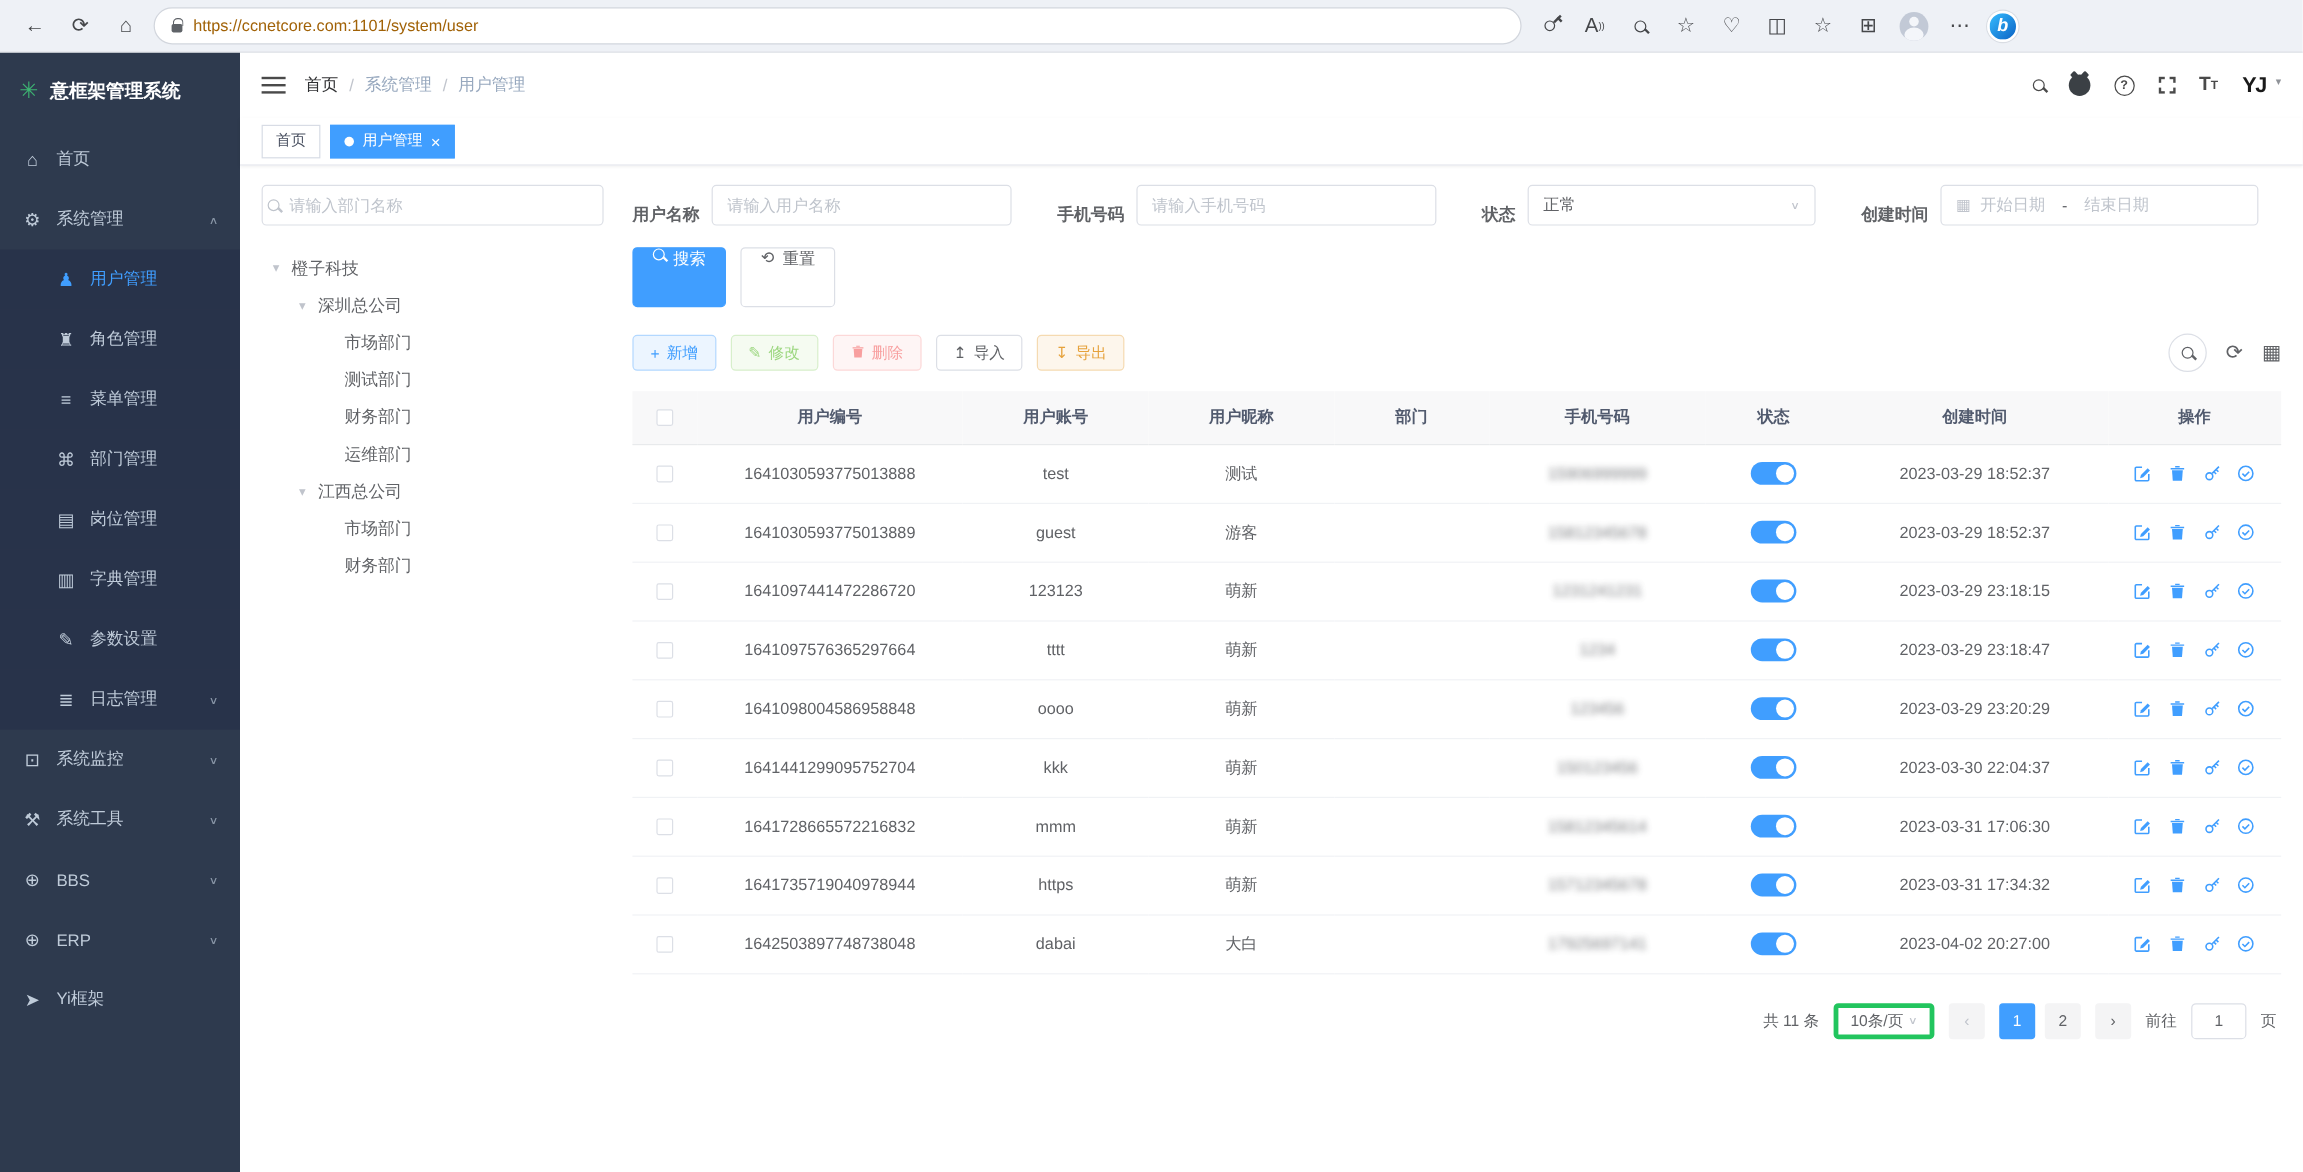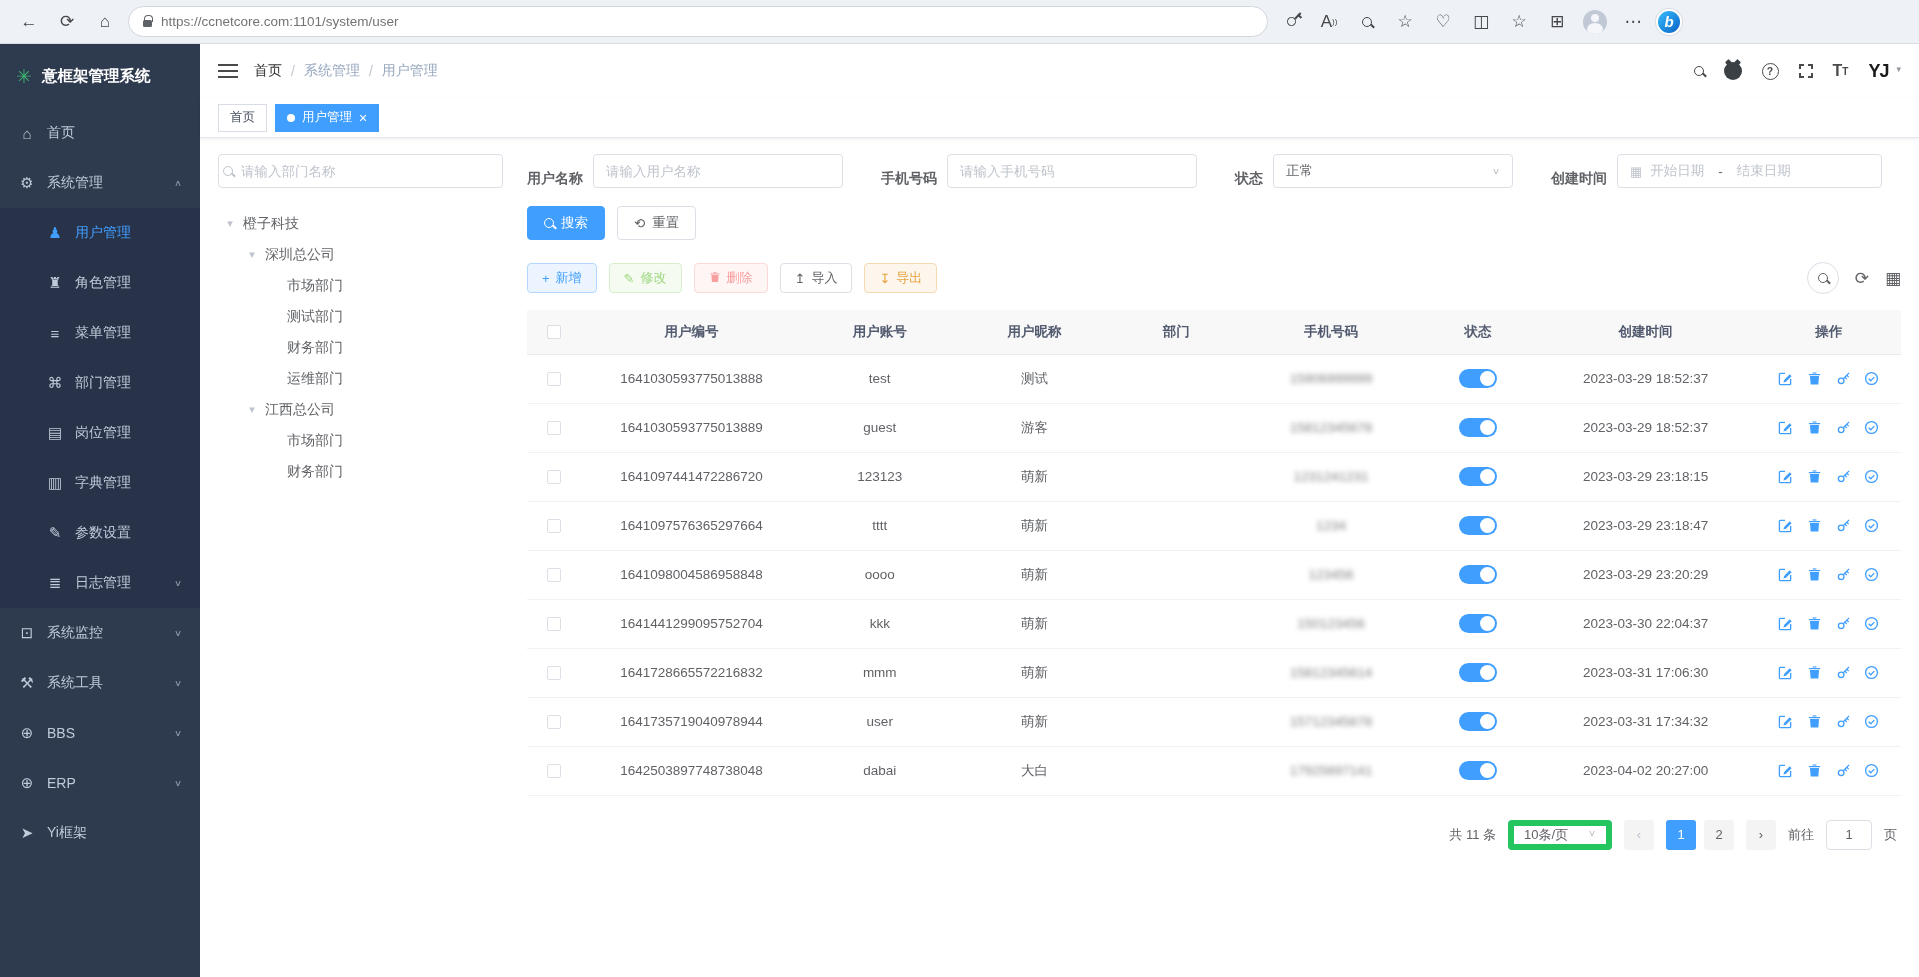--- a/index.html
+++ b/index.html
@@ -2,21 +2,21 @@
 <html><head>
 <meta charset="utf-8">
 <style>
   *{margin:0;padding:0;box-sizing:border-box}
   html,body{width:1919px;height:977px;overflow:hidden}
   body{font-family:"Liberation Sans","DejaVu Sans",sans-serif;background:#fff;color:#303133;display:flex;flex-direction:column;font-size:14px}
 
   
   .browser{flex:0 0 44px;background:#eef1f6;border-bottom:1px solid #d9dde3;display:flex;align-items:center;padding:0 14px;gap:8px}
   .bicon{width:30px;height:30px;display:inline-flex;align-items:center;justify-content:center;font-size:17px;color:#45474a;border-radius:6px;flex:0 0 auto;cursor:pointer}
-  .urlbar{flex:1;max-width:1140px;height:31px;background:#fff;border:1px solid #d2d6dd;border-radius:16px;display:flex;align-items:center;padding:0 14px;gap:9px;font-size:13.5px;color:#737373}
+  .urlbar{flex:1;max-width:1140px;height:31px;background:#fff;border:1px solid #d2d6dd;border-radius:16px;display:flex;align-items:center;padding:0 14px;gap:9px;font-size:13.5px;color:#a16207}
   .lock{width:9px;height:7px;background:#5f6368;border-radius:1.5px;position:relative;margin-top:4px;flex:0 0 auto}
   .lock::before{content:'';position:absolute;top:-5px;left:1px;width:7px;height:6px;border:1.6px solid #5f6368;border-bottom:none;border-radius:4px 4px 0 0}
   .keyic{width:9px;height:9px;border:1.7px solid #45474a;border-radius:50%;position:relative;display:inline-block;transform:rotate(-45deg)}
   .keyic::after{content:'';position:absolute;left:8px;top:3px;width:8px;height:1.7px;background:#45474a}
   .keyic::before{content:'';position:absolute;left:12px;top:3px;width:1.7px;height:5px;background:#45474a}
   .magn{display:inline-block;width:10px;height:10px;border:1.7px solid currentColor;border-radius:50%;position:relative}
   .magn::after{content:'';position:absolute;width:5px;height:1.7px;background:currentColor;right:-4px;bottom:-1px;transform:rotate(45deg)}
   .bavatar{width:24px;height:24px;border-radius:50%;background:#c2c9d6;position:relative;overflow:hidden}
   .bavatar::before{content:'';position:absolute;top:4px;left:8px;width:8px;height:8px;border-radius:50%;background:#f4f6fa}
   .bavatar::after{content:'';position:absolute;top:13px;left:4px;width:16px;height:12px;border-radius:50%;background:#f4f6fa}
@@ -91,21 +91,21 @@
   input.f-input{width:250px;outline:none;font-family:inherit;display:inline-block}
   input.f-input::placeholder{color:#bfc4cc}
   .select{width:240px;justify-content:space-between;cursor:pointer}
   .chev{color:#c0c4cc;font-size:11px;transform:scaleY(.8)}
   .date-range{width:265px;color:#bfc4cc;cursor:pointer}
   .date-range .cal{color:#c0c4cc;font-size:13px}
   .date-range .sep{color:#606266;margin:0 6px}
 
   
   .btn-row{display:flex;align-items:center;gap:12px;margin-top:18px}
-  .btn{height:34px;border-radius:4px;border:1px solid #dcdfe6;background:#fff;color:#606266;font-size:13.5px;font-family:inherit;padding:0 16px;display:inline-flex;align-items:center;gap:7px;cursor:pointer}
+  .btn{height:50px;border-radius:4px;border:1px solid #dcdfe6;background:#fff;color:#606266;font-size:13.5px;font-family:inherit;padding:0 16px;display:inline-flex;align-items:flex-start;gap:7px;cursor:pointer}
   .btn.primary{background:#409eff;border-color:#409eff;color:#fff}
 
   
   .toolbar{display:flex;align-items:center;gap:12px;margin-top:22px}
   .chip{height:30px;border-radius:4px;font-size:13px;font-family:inherit;padding:0 14px;display:inline-flex;align-items:center;gap:6px;cursor:pointer;border:1px solid}
   .chip.add{background:#ecf5ff;border-color:#b3d8ff;color:#409eff}
   .chip.edit{background:#f0f9eb;border-color:#c2e7b0;color:#67c23a;opacity:.65}
   .chip.del{background:#fef0f0;border-color:#fbc4c4;color:#f56c6c;opacity:.65}
   .chip.imp{background:#fff;border-color:#dcdfe6;color:#606266}
   .chip.exp{background:#fdf6ec;border-color:#f5dab1;color:#e6a23c}
@@ -128,21 +128,21 @@
   thead th:nth-child(9){width:140px}
   tbody td{height:49px;border-bottom:1px solid #f0f2f5;text-align:center;overflow:hidden;white-space:nowrap}
   .cbx{display:inline-block;width:14px;height:14px;border:1px solid #dcdfe6;border-radius:2px;background:#fff;vertical-align:middle;cursor:pointer}
   .blur{filter:blur(2.5px);opacity:.8}
   .toggle{width:38px;height:19px;border-radius:10px;background:#409eff;position:relative;display:inline-block;cursor:pointer;vertical-align:middle}
   .toggle::after{content:'';position:absolute;right:2px;top:2px;width:15px;height:15px;background:#fff;border-radius:50%}
   .op{color:#409eff;display:inline-flex;margin:0 5px;cursor:pointer;vertical-align:middle}
 
   
   .pager{display:flex;align-items:center;justify-content:flex-end;gap:12px;margin-top:24px;font-size:13px;color:#606266;padding-right:4px}
-  .psize{width:104px;height:30px;border:6px solid #22c55e;border-radius:4px;display:flex;justify-content:space-between;padding:0 10px;cursor:pointer;background:#fff}
+  .psize{width:84px;height:30px;border:4px solid #22c55e;border-radius:4px;display:flex;align-items:center;justify-content:space-between;padding:0 10px;cursor:pointer;background:#fff}
   .pbtn{min-width:30px;height:30px;background:#f4f4f5;border-radius:3px;display:inline-flex;align-items:center;justify-content:center;cursor:pointer;font-size:13px;padding:0 4px}
   .pbtn.active{background:#409eff;color:#fff}
   .pbtn.disabled{color:#c0c4cc}
   .pages{display:inline-flex;gap:8px}
   .goto-input{width:46px;height:30px;border:1px solid #dcdfe6;border-radius:4px;text-align:center;font-family:inherit;font-size:13px;color:#606266;outline:none}
 </style>
 </head>
 <body>
 
 <div class="browser">
@@ -683,21 +683,21 @@
         <svg viewBox="0 0 16 16" width="15" height="15" fill="none" stroke="currentColor" stroke-width="1.4">
                         <circle cx="8" cy="8" r="6.3"></circle>
                         <path d="M5 8.2l2.2 2.2L11 6.5"></path>
                       </svg>
       </span>
     </td>
   </tr>
                 <tr>
     <td><span class="cbx"></span></td>
     <td class="c-id">1641735719040978944</td>
-    <td class="c-account">user</td>
+    <td class="c-account">https</td>
     <td class="c-nick">萌新</td>
     <td class="c-dept"></td>
     <td><span class="c-phone blur">15712345678</span></td>
     <td><span class="toggle"></span></td>
     <td class="c-created">2023-03-31 17:34:32</td>
     <td class="c-ops">
       <span class="op">
         <svg viewBox="0 0 16 16" width="15" height="15">
                         <path fill="none" stroke="currentColor" stroke-width="1.4" d="M13.5 8.5v5a1 1 0 0 1-1 1h-10a1 1 0 0 1-1-1v-10a1 1 0 0 1 1-1h5"></path>
                         <path fill="currentColor" d="M6.5 9.5l-.7 2.7 2.7-.7 6-6-2-2z"></path>

